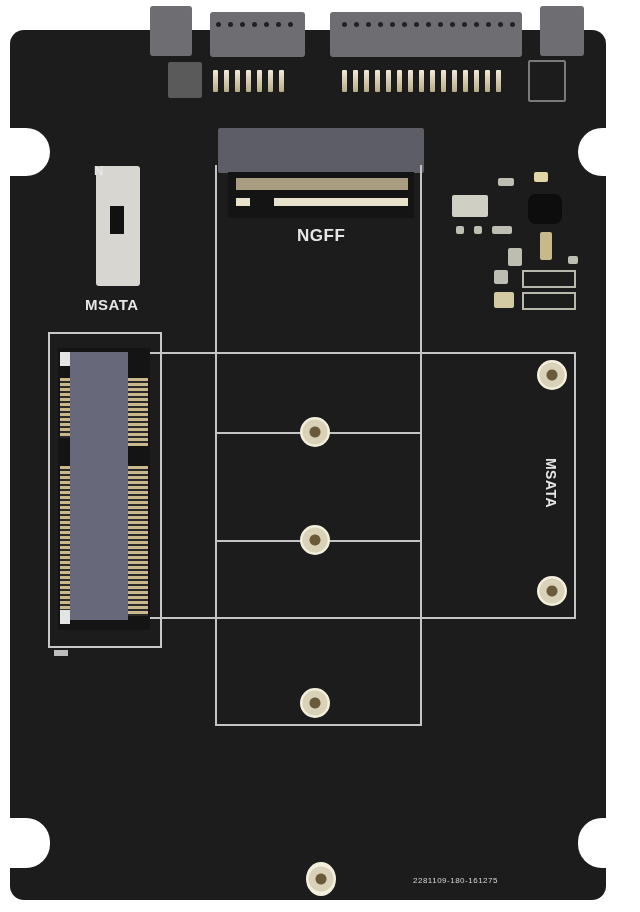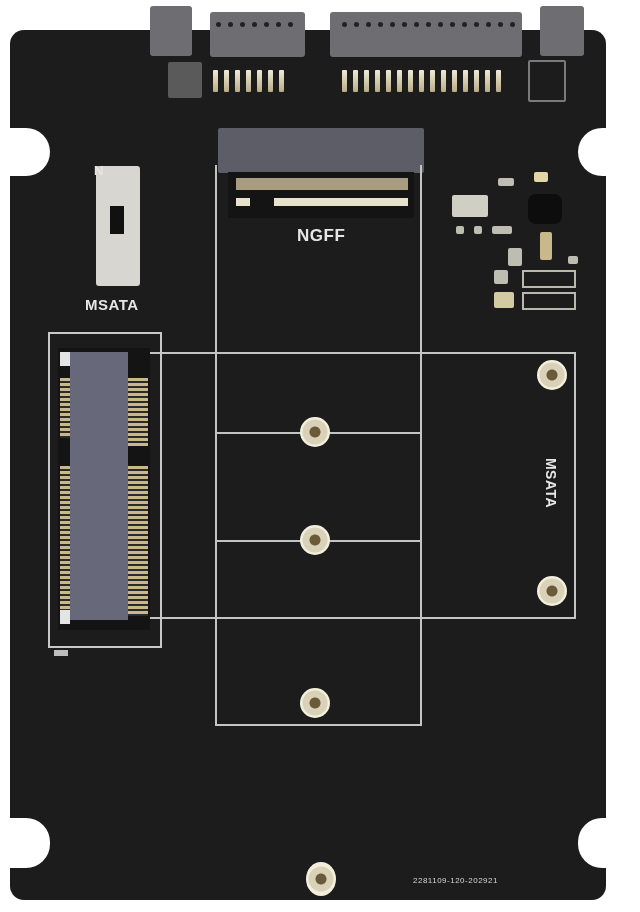--- a/index.html
+++ b/index.html
@@ -149,13 +149,13 @@
   <div class="abs smd" style="left:42px;top:56px;width:20px;height:8px;"></div>
   <div class="abs smd" style="left:90px;top:62px;width:12px;height:28px;background:#c8b98a;"></div>
   <div class="abs smd" style="left:58px;top:78px;width:14px;height:18px;"></div>
   <div class="abs smd" style="left:118px;top:86px;width:10px;height:8px;"></div>
   <div class="abs" style="left:72px;top:100px;width:50px;height:14px;border:2px solid #b8b8ac;"></div>
   <div class="abs smd" style="left:44px;top:100px;width:14px;height:14px;"></div>
   <div class="abs" style="left:72px;top:122px;width:50px;height:14px;border:2px solid #b8b8ac;"></div>
   <div class="abs smd" style="left:44px;top:122px;width:20px;height:16px;background:#d3c9a3;"></div>
 </div>
 
-<div class="abs" style="left:413px;top:876px;font-size:8px;color:#d6d6d6;letter-spacing:0.5px;">2281109-120-202921</div>
+<div class="abs" style="left:413px;top:876px;font-size:8px;color:#d6d6d6;letter-spacing:0.5px;">2281109-180-161275</div>
 
 </body></html>

